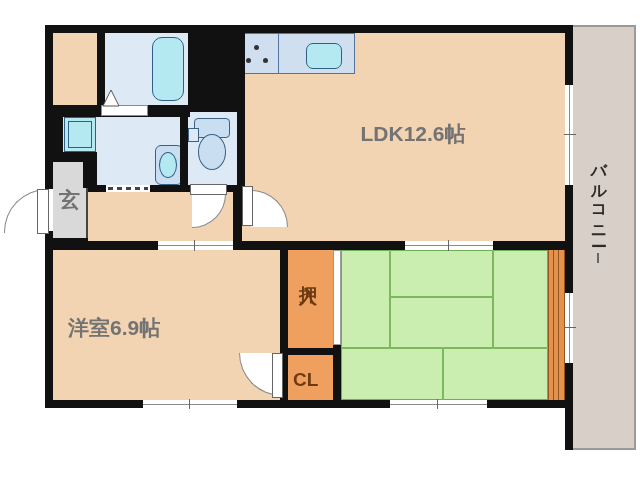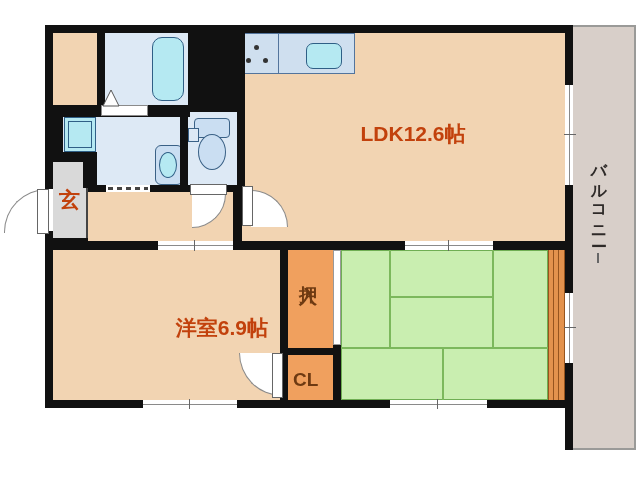--- a/index.html
+++ b/index.html
@@ -3,21 +3,21 @@
 <meta charset="utf-8">
 <style>
   html,body{margin:0;padding:0;background:#fff;}
   #plan{position:relative;width:640px;height:480px;background:#ffffff;overflow:hidden;
         font-family:"Liberation Sans","DejaVu Sans",sans-serif;}
   .abs{position:absolute;box-sizing:border-box;}
   .wall{position:absolute;background:#111;box-sizing:border-box;}
   .tan{background:#f2d4b2;}
   .blue{background:#dde9f5;}
   .orange{background:#f0a05e;}
-  .lbl{position:absolute;color:#c2410c;font-weight:bold;white-space:nowrap;}
+  .lbl{position:absolute;color:#737373;font-weight:bold;white-space:nowrap;}
   .vtext{writing-mode:vertical-rl;text-orientation:upright;}
   .win{position:absolute;background:#fff;}
   .winline-h{position:absolute;background:#8a8a8a;height:1px;}
   .winline-v{position:absolute;background:#8a8a8a;width:1px;}
   .tick{position:absolute;background:#666;}
   .leaf{position:absolute;background:#fff;border:1px solid #666;}
   .arc{position:absolute;background:#fff;}
   .tat{position:absolute;background:#7cb85c;}
   .fix{position:absolute;border:1px solid #3a6186;background:#cadef2;}
   .cyan{background:#b5e9f2;border:1px solid #2f5f86;}
@@ -147,15 +147,15 @@
   <div class="arc" style="left:239px;top:353px;width:42px;height:42px;border-radius:0 0 0 100%;
               border-bottom:1px solid #8a8a8a;border-left:1px solid #8a8a8a;"></div>
   <div class="leaf" style="left:272px;top:353px;width:9px;height:43px;"></div>
 
   <div class="leaf" style="left:101px;top:105px;width:45px;height:9px;border-color:#8a8a8a;"></div>
   <svg class="abs" style="left:101px;top:88px;" width="20" height="20">
     <polygon points="10,2 18,18 2,18" fill="#ffffff" stroke="#555" stroke-width="1"></polygon>
   </svg>
 
   <div class="lbl" style="left:313px;top:120px;width:200px;text-align:center;font-size:21px;">LDK12.6帖</div>
-  <div class="lbl" style="left:68px;top:314px;width:200px;text-align:right;font-size:21px;">洋室6.9帖</div>
+  <div class="lbl" style="left:68px;top:314px;width:200px;text-align:left;font-size:21px;">洋室6.9帖</div>
 
 </div>
 
 </body></html>

